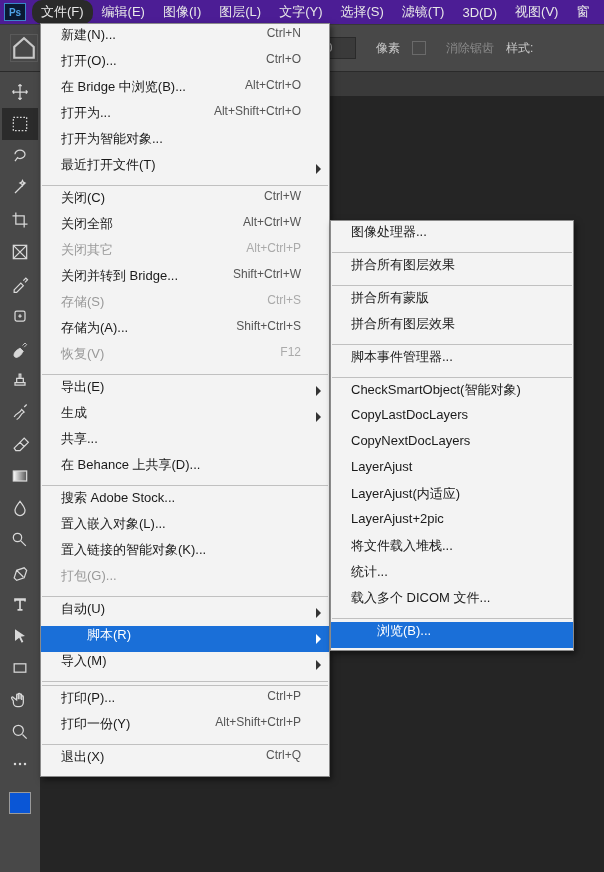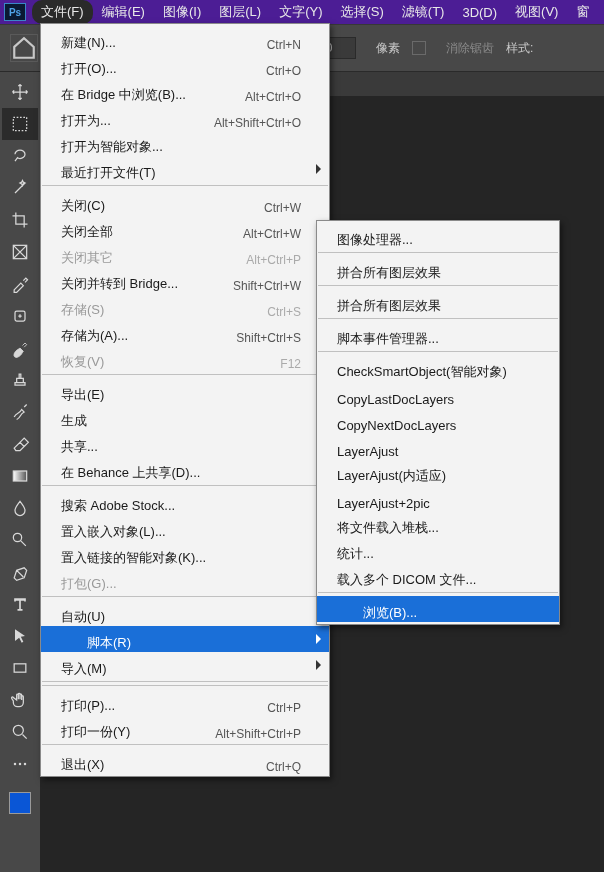--- a/index.html
+++ b/index.html
@@ -122,21 +122,21 @@
     font-size: 13px;
     z-index: 100;
     padding: 2px 0;
   }
   .file-menu {
     top: 23px;
     left: 40px;
     width: 290px;
   }
   .menu-row {
-    display:flex; align-items:flex-end;
+    display:flex; align-items:flex-start;
     height: 26px;
     padding: 0 28px 0 20px;
     position:relative;
     white-space: nowrap;
   }
   .menu-row.highlight { background:#1a6fd8 !important; color:#fff !important;padding-left:46px; }
   .menu-row.disabled { color:#999; }
   .menu-label { flex: 1; }
   .menu-shortcut { color:#555; font-size:12px; margin-left:20px; }
   .menu-row.disabled .menu-shortcut { color:#aaa; }
@@ -146,21 +146,21 @@
   .submenu-arrow {
     position:absolute; right:8px; top:50%; transform:translateY(-50%);
     width:0; height:0;
     border-top:5px solid transparent;
     border-bottom:5px solid transparent;
     border-left:5px solid #333;
   }
   .menu-row.highlight .submenu-arrow { border-left-color:#fff; }
   .scripts-menu {
     top: 220px;
-    left: 316px;
+    left: 330px;
     width: 244px;
   }
 </style>
 </head>
 <body>
 
 <div class="menubar">
   <div class="ps-logo">Ps</div>
   <div class="menubar-item open">文件(F)</div>
   <div class="menubar-item">编辑(E)</div>
@@ -440,20 +440,23 @@
 <div class="menu scripts-menu" id="scripts-menu">
     <div class="menu-row">
       <span class="menu-label">图像处理器...</span>
     </div>
     <div class="menu-sep"></div>
     <div class="menu-row">
       <span class="menu-label">拼合所有图层效果</span>
     </div>
     <div class="menu-sep"></div>
     <div class="menu-row">
+      <span class="menu-label">拼合所有蒙版</span>
+    </div>
+    <div class="menu-row">
       <span class="menu-label">拼合所有图层效果</span>
     </div>
     <div class="menu-sep"></div>
     <div class="menu-row">
       <span class="menu-label">脚本事件管理器...</span>
     </div>
     <div class="menu-sep"></div>
     <div class="menu-row">
       <span class="menu-label">CheckSmartObject(智能对象)</span>
     </div>

